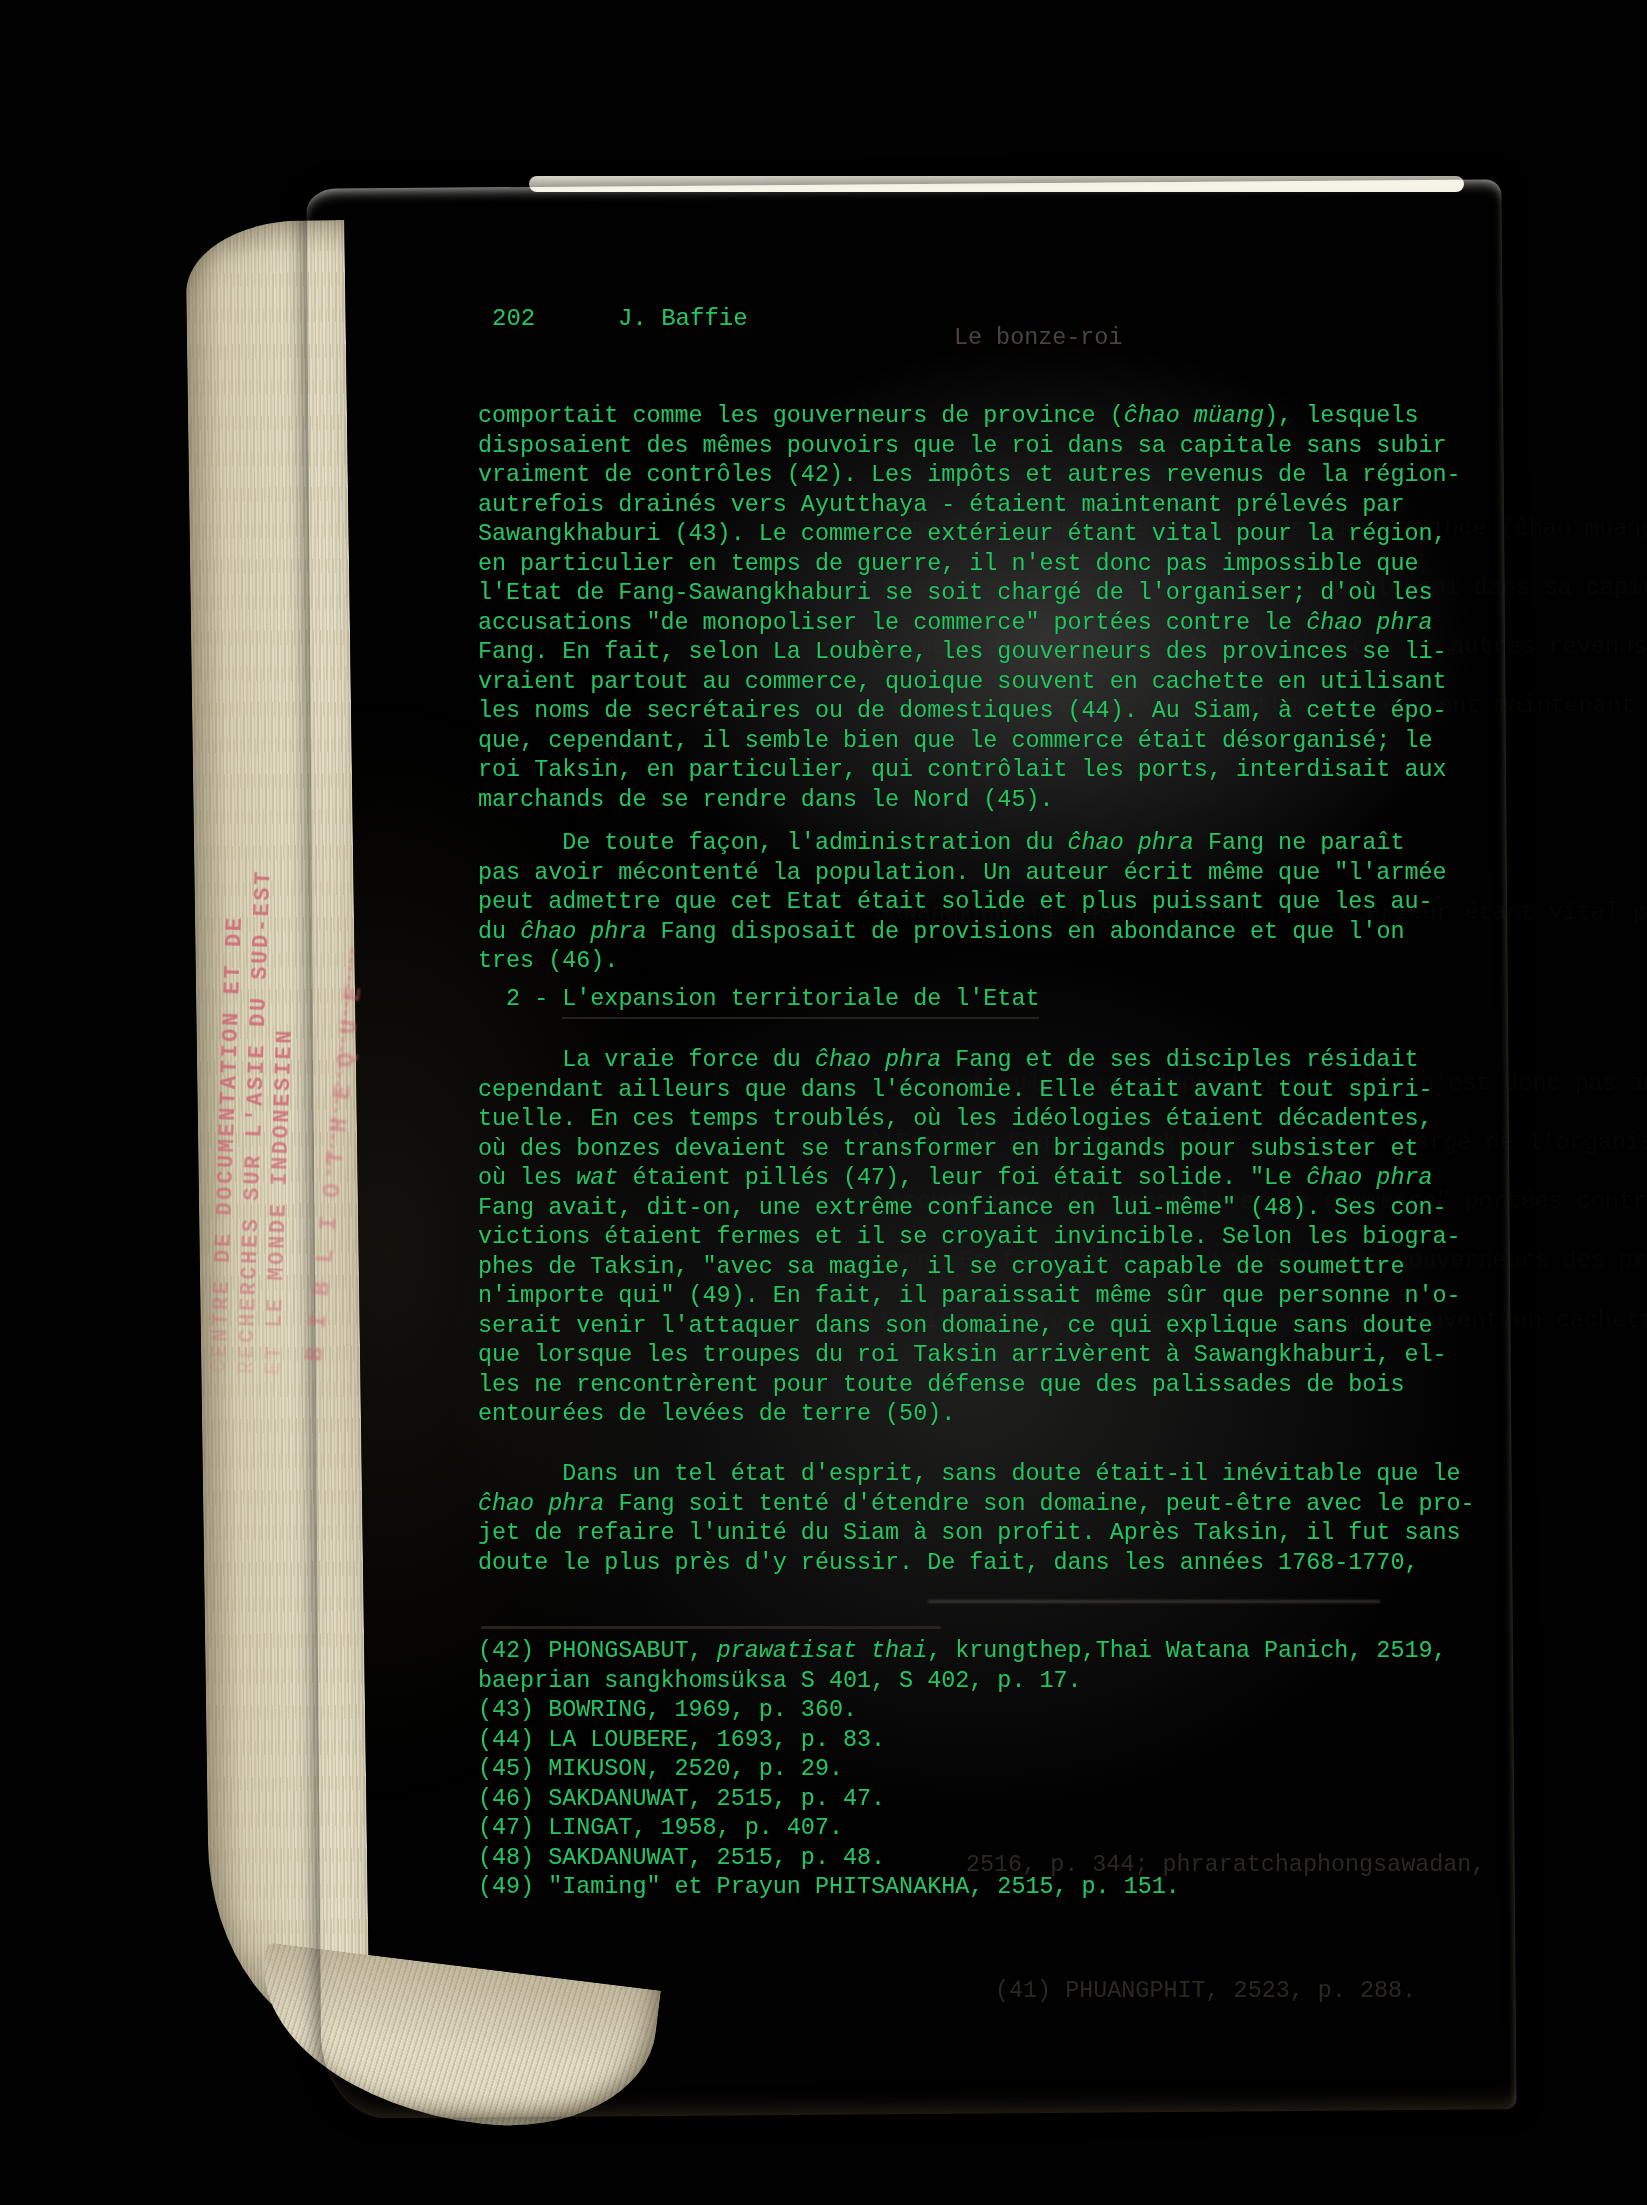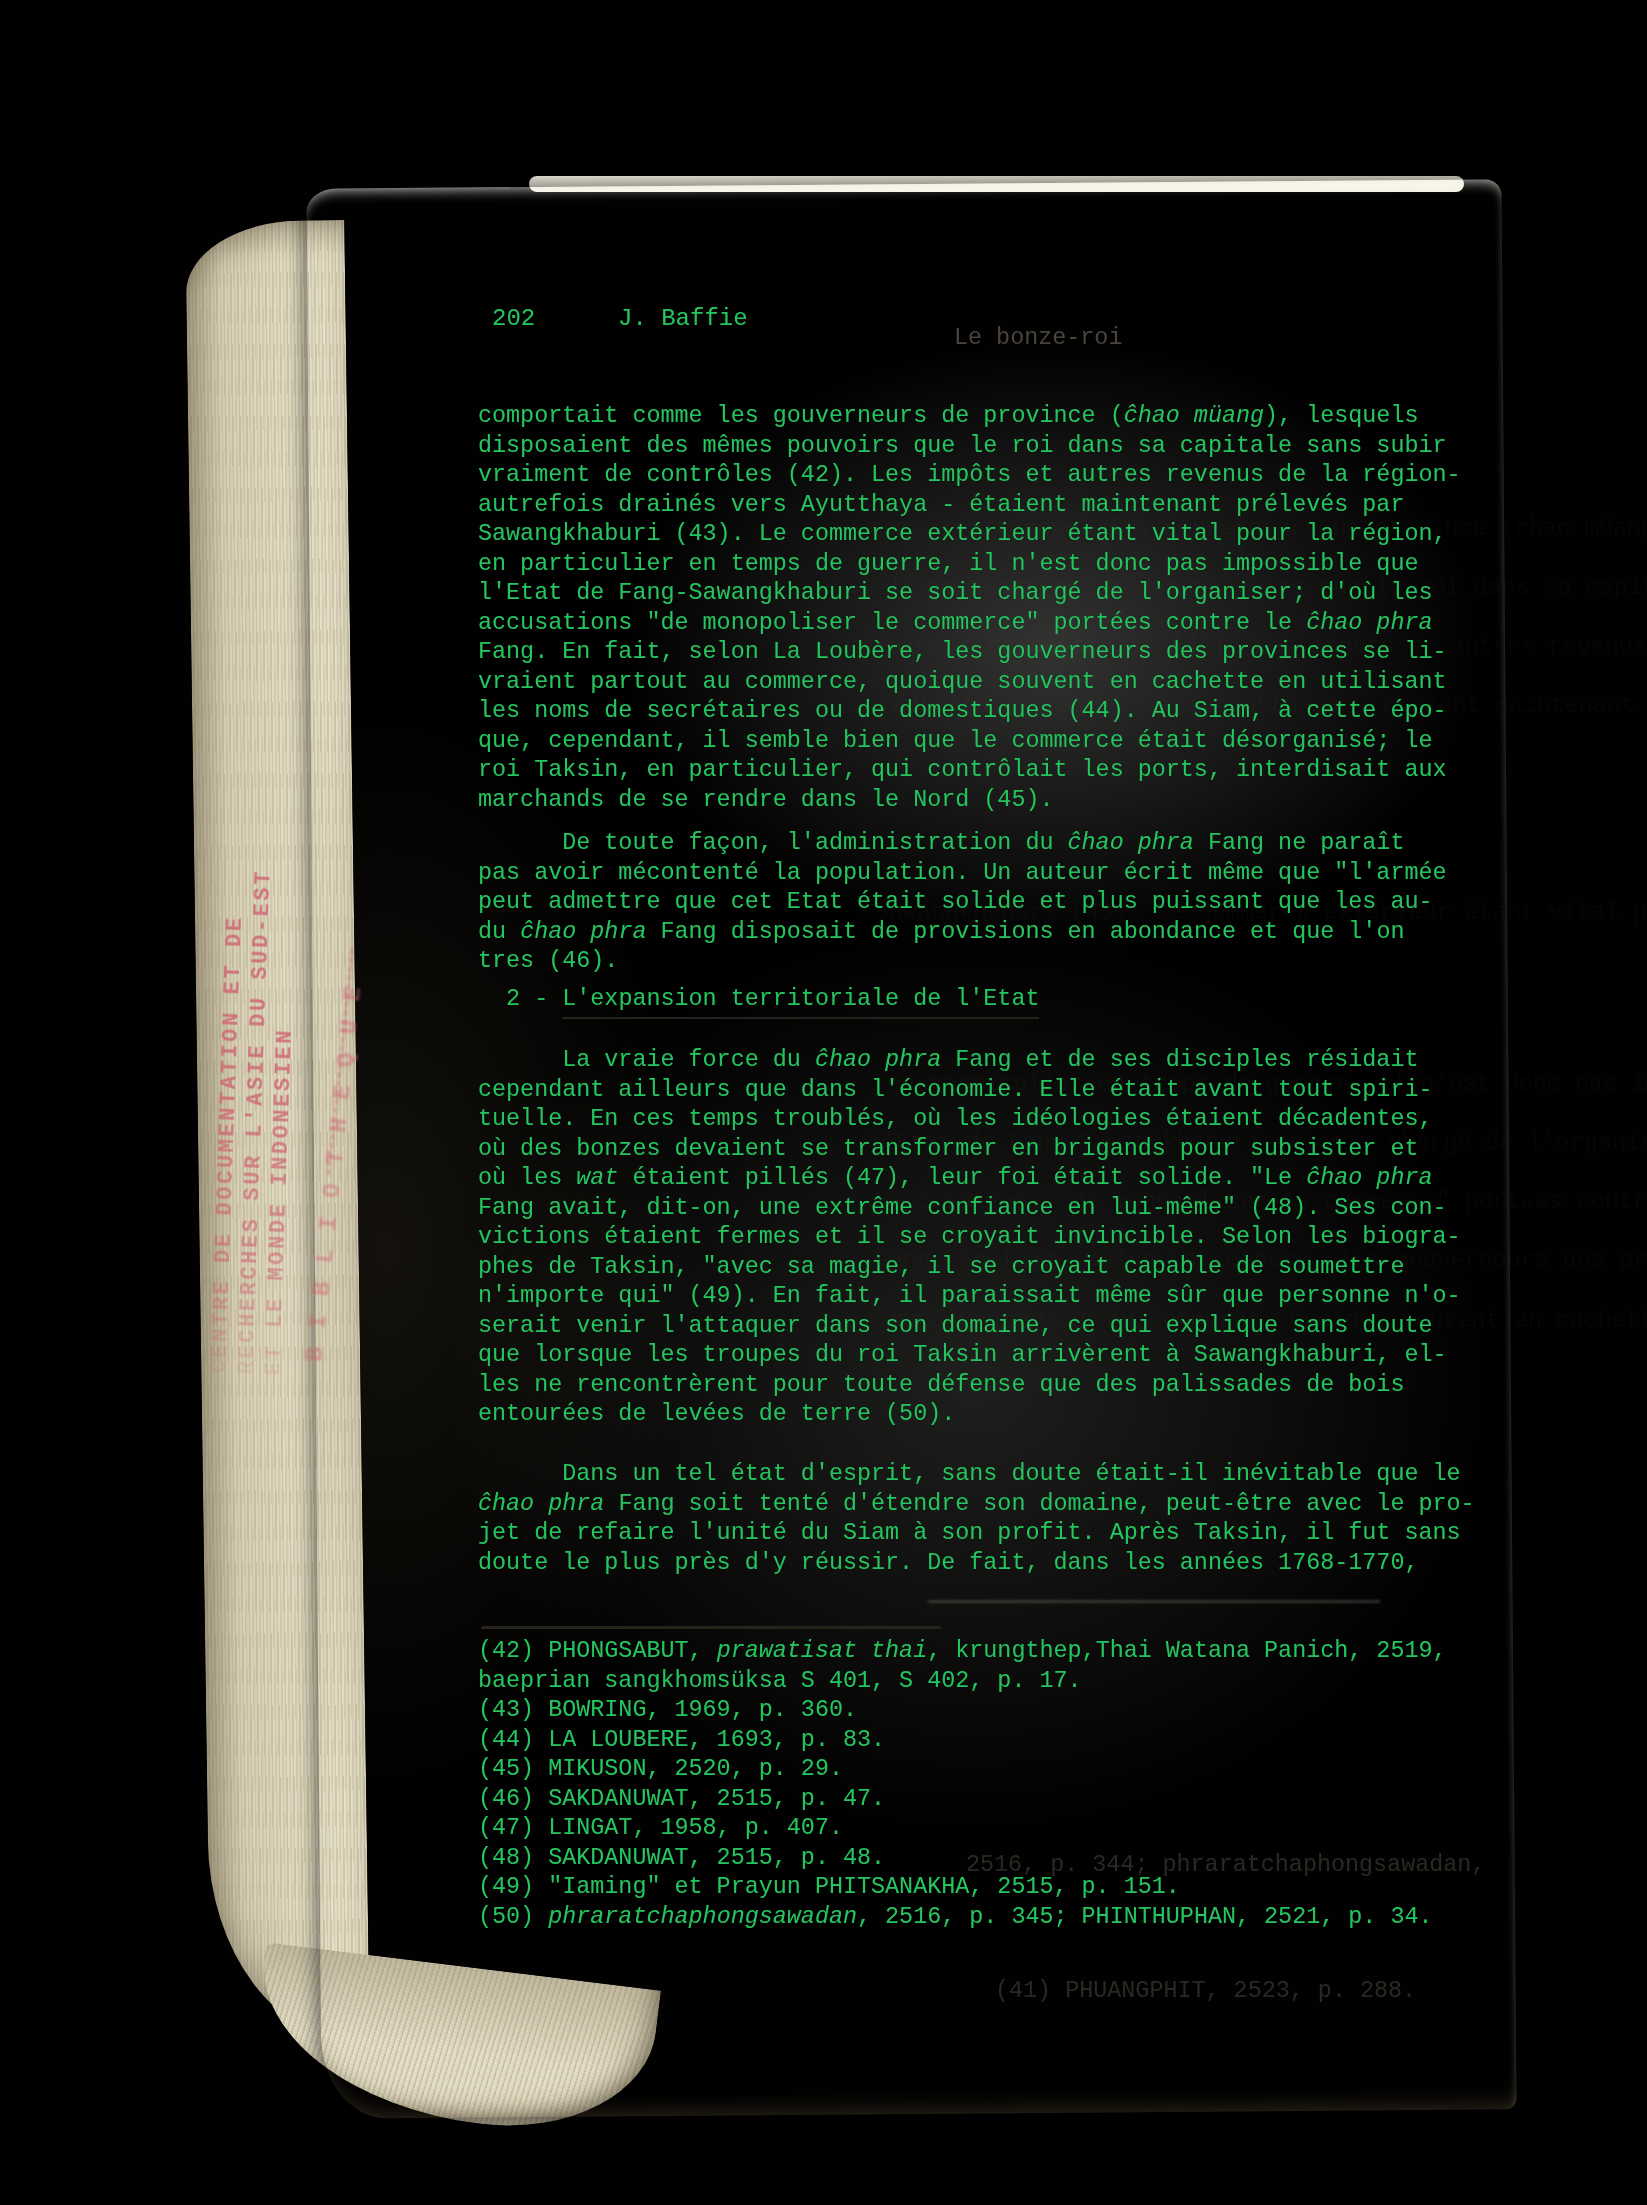--- a/index.html
+++ b/index.html
@@ -156,17 +156,16 @@
   <div class="textblock ink" id="footnotes" style="top:1637px;">
       <div class="tline"><span>(42) PHONGSABUT, </span><span class="it">prawatisat thai</span><span>, krungthep,Thai Watana Panich, 2519,</span></div>
       <div class="tline"><span>baeprian sangkhomsüksa S 401, S 402, p. 17.</span></div>
       <div class="tline"><span>(43) BOWRING, 1969, p. 360.</span></div>
       <div class="tline"><span>(44) LA LOUBERE, 1693, p. 83.</span></div>
       <div class="tline"><span>(45) MIKUSON, 2520, p. 29.</span></div>
       <div class="tline"><span>(46) SAKDANUWAT, 2515, p. 47.</span></div>
       <div class="tline"><span>(47) LINGAT, 1958, p. 407.</span></div>
       <div class="tline"><span>(48) SAKDANUWAT, 2515, p. 48.</span></div>
       <div class="tline"><span>(49) "Iaming" et Prayun PHITSANAKHA, 2515, p. 151.</span></div>
-      <div class="tline"><span>(50) </span><span class="it">phraratchaphongsawadan</span><span>, 2516, p. 345; PHINTHUPHAN, 2521, p. 34.</span></div>
     </div>
 
 </div>
 
 
 </body></html>

